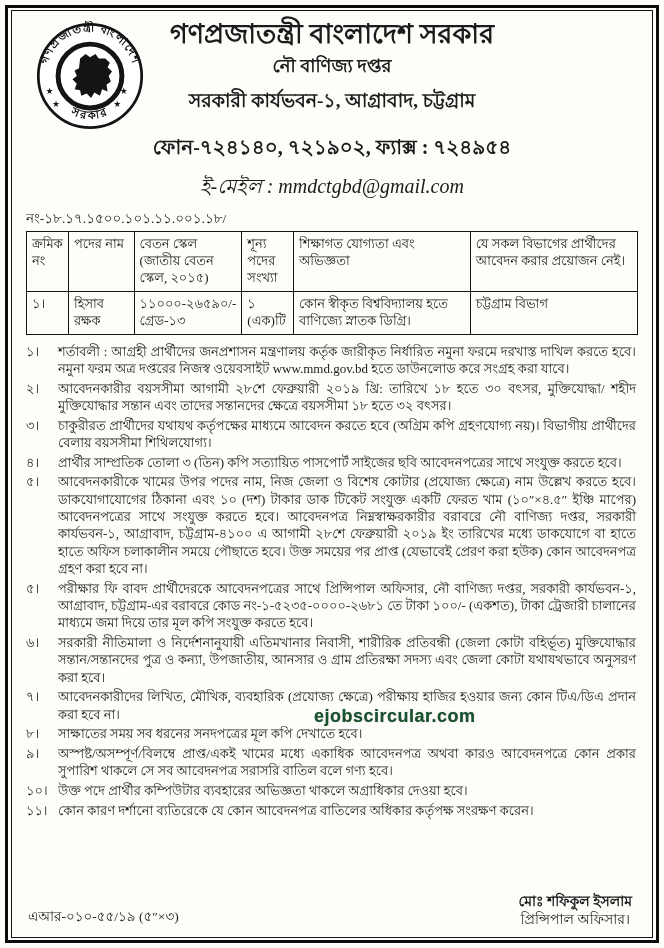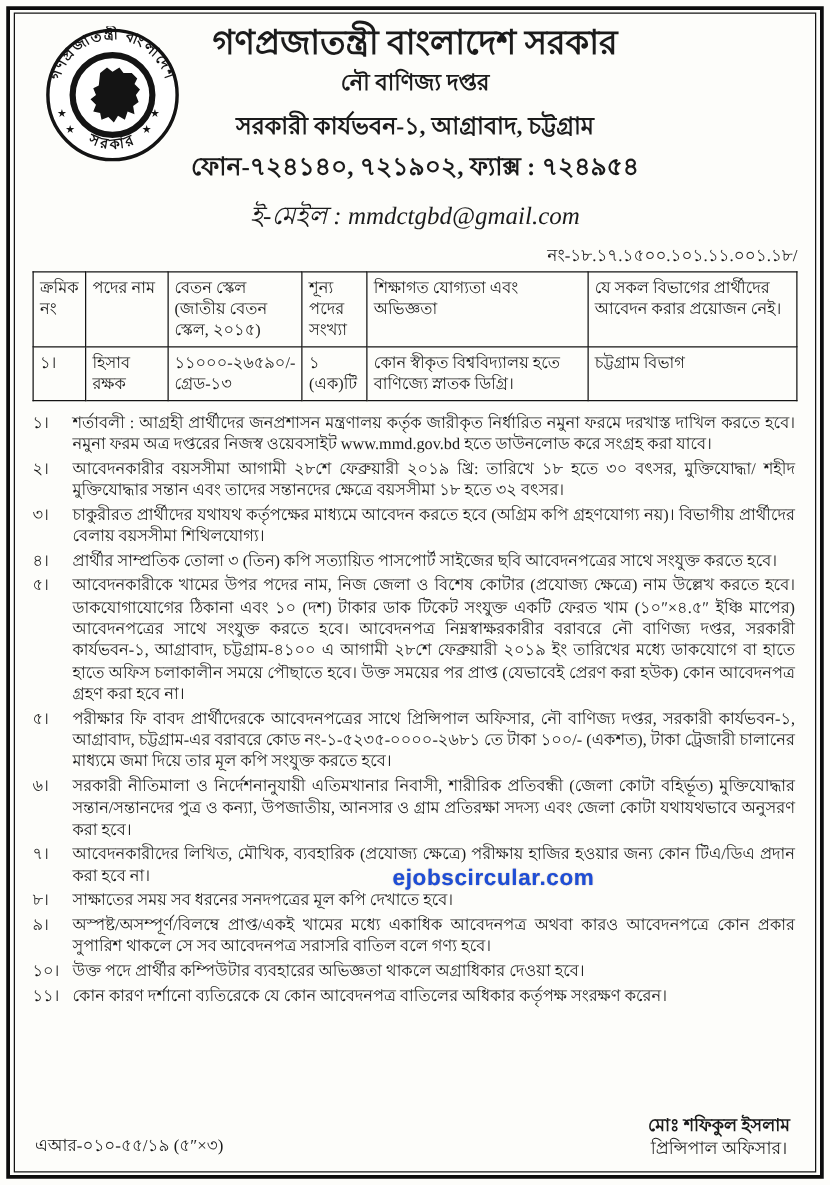--- a/index.html
+++ b/index.html
@@ -30,25 +30,25 @@
   }
   
   .masthead { position:relative; text-align:center; }
   .seal {
     position:absolute; left:8px; top:2px;
     width:112px; height:110px;
   }
   .org-title   { font-size:27px; font-weight:bold; line-height:1.15; }
   .dept-title  { font-size:18px; font-weight:bold; margin-top:2px; }
   .addr-line   { font-size:19px; font-weight:bold; margin-top:3px; }
-  .phone-line  { font-size:20px; font-weight:bold; margin-top:0; }
+  .phone-line  { font-size:20px; font-weight:bold; margin-top:14px; }
   .email-line  { font-size:20px; margin-top:6px;font-style:italic; }
   
   .refline {
-    display:flex; justify-content:flex-end;
+    display:flex; justify-content:flex-start;
     font-size:13.5px; margin-top:4px;
   }
   
   .big-title {
     text-align:center;
     font-size:41px; font-weight:bold;
     line-height:1.05;
     margin:2px 0 6px 0;
   }
   .intro {
@@ -202,21 +202,21 @@
         <span class="num">৫।</span>
         <span class="txt">পরীক্ষার ফি বাবদ প্রার্থীদেরকে আবেদনপত্রের সাথে প্রিন্সিপাল অফিসার, নৌ বাণিজ্য দপ্তর, সরকারী কার্যভবন-১, আগ্রাবাদ, চট্টগ্রাম-এর বরাবরে কোড নং-১-৫২৩৫-০০০০-২৬৮১ তে টাকা ১০০/- (একশত), টাকা ট্রেজারী চালানের মাধ্যমে জমা দিয়ে তার মূল কপি সংযুক্ত করতে হবে।</span>
       </div>
       <div class="cond">
         <span class="num">৬।</span>
         <span class="txt">সরকারী নীতিমালা ও নির্দেশনানুযায়ী এতিমখানার নিবাসী, শারীরিক প্রতিবন্ধী (জেলা কোটা বহির্ভূত) মুক্তিযোদ্ধার সন্তান/সন্তানদের পুত্র ও কন্যা, উপজাতীয়, আনসার ও গ্রাম প্রতিরক্ষা সদস্য এবং জেলা কোটা যথাযথভাবে অনুসরণ করা হবে।</span>
       </div>
       <div class="cond cond-rel">
         <span class="num">৭।</span>
         <span class="txt">আবেদনকারীদের লিখিত, মৌখিক, ব্যবহারিক (প্রযোজ্য ক্ষেত্রে) পরীক্ষায় হাজির হওয়ার জন্য কোন টিএ/ডিএ প্রদান করা হবে না।</span>
-        <span class="watermark" style="color: #1d4ed8;">ejobscircular.com</span>
+        <span class="watermark" style="color: #14532d;">ejobscircular.com</span>
       </div>
       <div class="cond">
         <span class="num">৮।</span>
         <span class="txt">সাক্ষাতের সময় সব ধরনের সনদপত্রের মূল কপি দেখাতে হবে।</span>
       </div>
       <div class="cond">
         <span class="num">৯।</span>
         <span class="txt">অস্পষ্ট/অসম্পূর্ণ/বিলম্বে প্রাপ্ত/একই খামের মধ্যে একাধিক আবেদনপত্র অথবা কারও আবেদনপত্রে কোন প্রকার সুপারিশ থাকলে সে সব আবেদনপত্র সরাসরি বাতিল বলে গণ্য হবে।</span>
       </div>
       <div class="cond">

